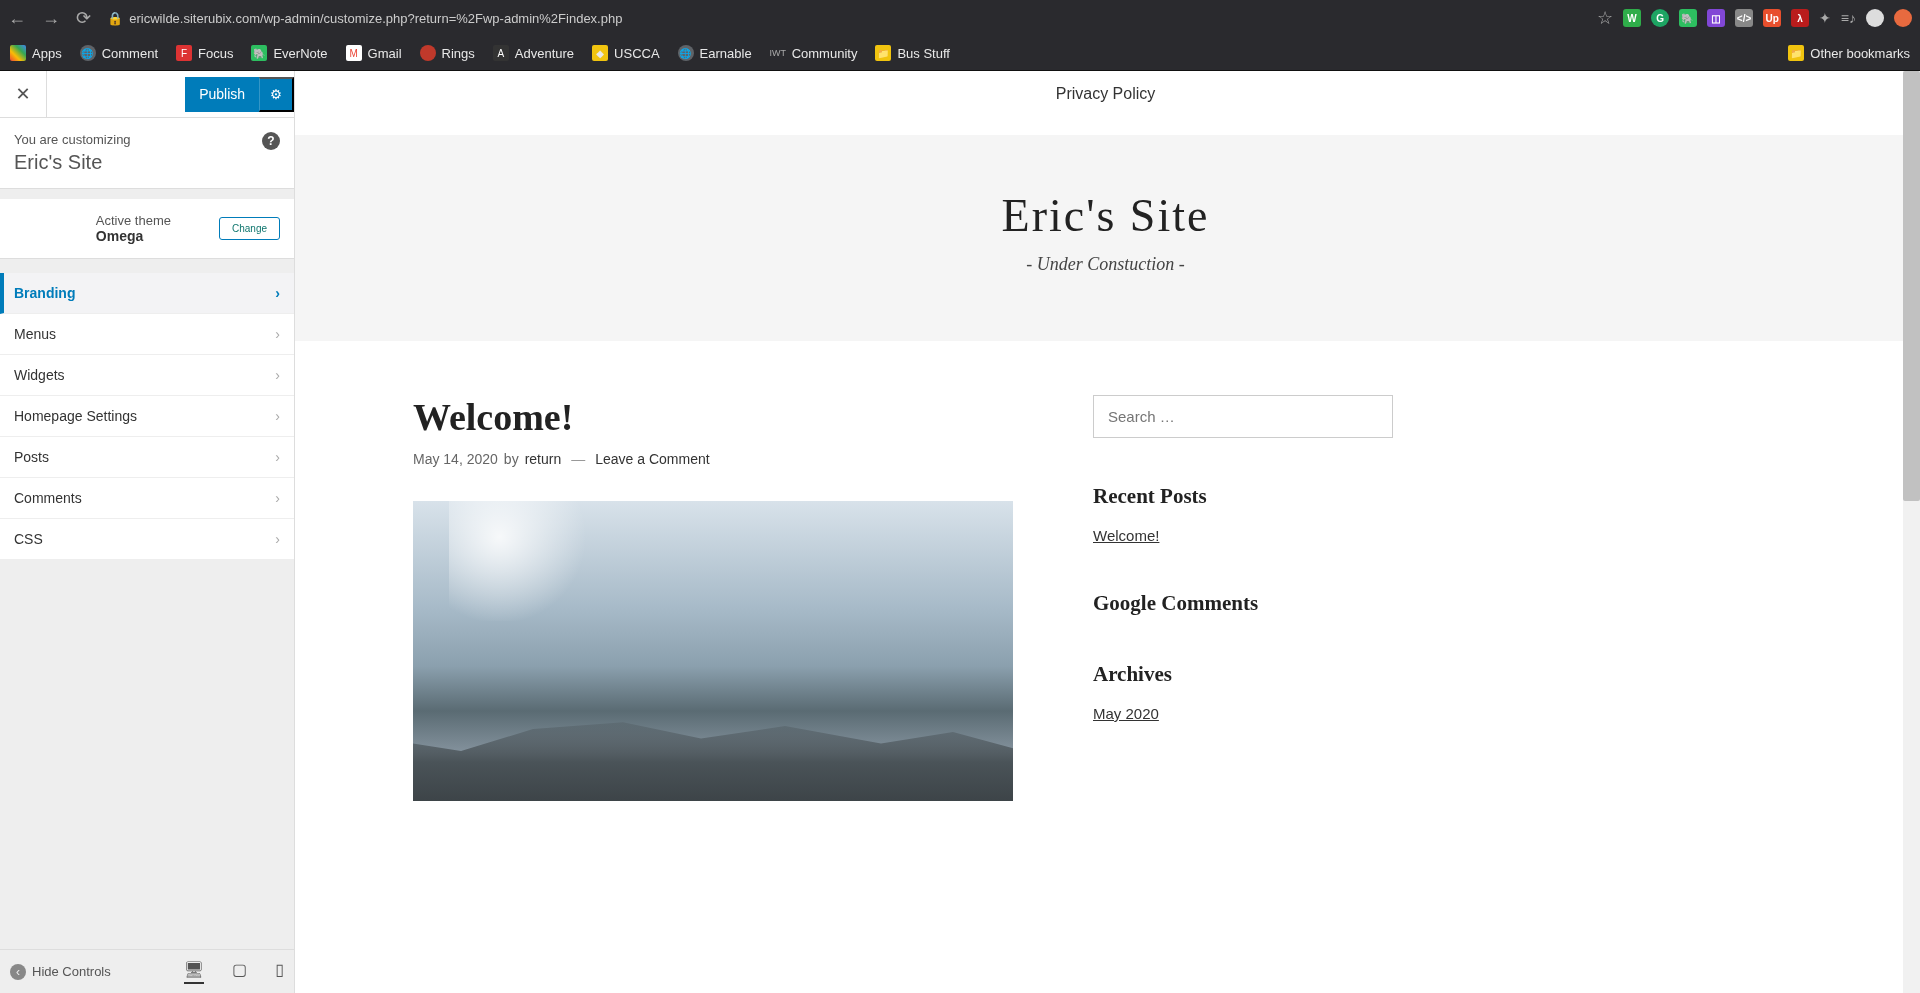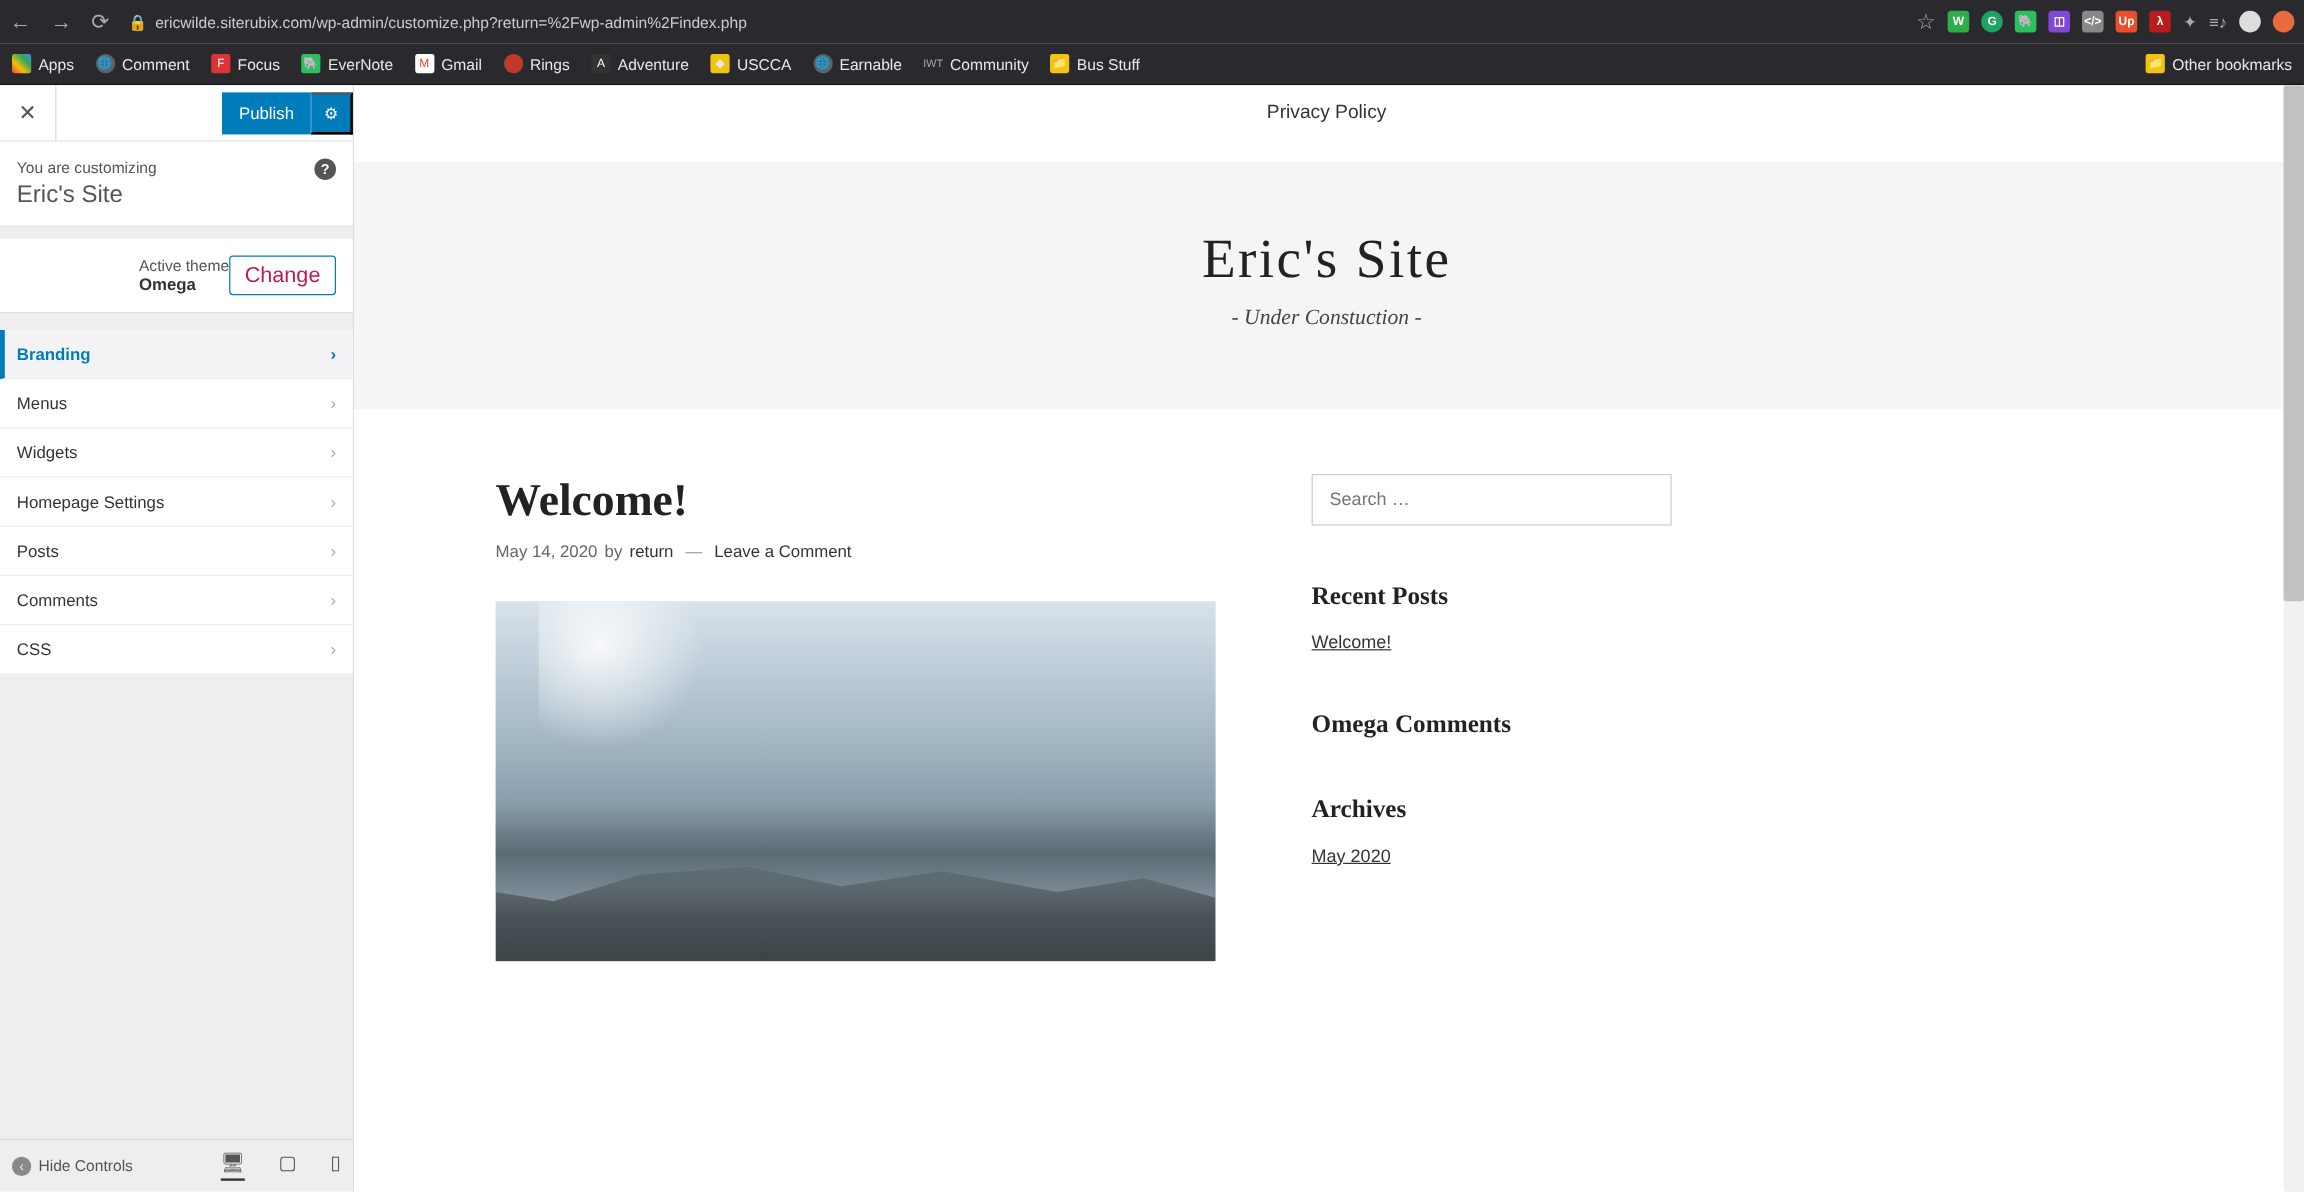--- a/index.html
+++ b/index.html
@@ -29,21 +29,21 @@
     .gear-btn { background: #007cba; color: #fff; padding: 8px 10px; cursor: pointer; border-left: 1px solid rgba(255,255,255,0.2); }
     
     .customizing-block { background: #fff; padding: 14px; position: relative; border-bottom: 1px solid #ddd; }
     .customizing-label { font-size: 13px; color: #555; }
     .site-name { font-size: 20px; color: #555; font-weight: 400; margin-top: 4px; }
     .help-icon { position: absolute; right: 14px; top: 14px; width: 18px; height: 18px; background: #555; color: #fff; border-radius: 50%; display: flex; align-items: center; justify-content: center; font-size: 12px; font-weight: bold; }
     
     .theme-block { background: #fff; padding: 14px; display: flex; align-items: center; justify-content: flex-end; border-bottom: 1px solid #ddd; margin-top: 10px; }
     .theme-info-label { font-size: 13px; color: #555; }
     .theme-name { font-size: 14px; color: #333; font-weight: 600; }
-    .change-btn { border: 1px solid #007cba; color: #be185d; background: #fff; padding: 5px 12px; font-size: 18px; border-radius: 3px; cursor: pointer; }
+    .change-btn { border: 1px solid #007cba; color: #0f766e; background: #fff; padding: 5px 12px; font-size: 10px; border-radius: 3px; cursor: pointer; margin-left: 48px; }
     
     .panel-menu { background: #fff; margin-top: 14px; }
     .panel-item { display: flex; align-items: center; justify-content: space-between; padding: 12px 14px; border-bottom: 1px solid #eee; cursor: pointer; font-size: 14px; color: #333; }
     .panel-item.active { color: #007cba; border-left: 4px solid #007cba; background: #f3f3f5; padding-left: 10px; font-weight: 600; }
     .chevron { color: #aaa; }
     .panel-item.active .chevron { color: #007cba; }
     
     .panel-footer { margin-top: auto; background: #eee; border-top: 1px solid #ddd; display: flex; align-items: center; height: 44px; padding: 0 10px; gap: 20px; }
     .hide-controls { display: flex; align-items: center; gap: 6px; color: #555; font-size: 13px; cursor: pointer; }
     .device-icons { margin-left: auto; display: flex; gap: 28px; color: #555; }
@@ -242,21 +242,21 @@
             <a>return</a>
             <span class="meta-sep">—</span>
             <a>Leave a Comment</a>
           </div>
           <div class="post-image"></div>
         </div>
         <div class="sidebar">
           <input class="search-box" placeholder="Search …" style="">
           <h3 class="widget-title">Recent Posts</h3>
           <a class="widget-link">Welcome!</a>
-          <h3 class="widget-title">Omega Comments</h3>
+          <h3 class="widget-title">Google Comments</h3>
           <h3 class="widget-title">Archives</h3>
           <a class="widget-link">May 2020</a>
         </div>
       </div>
     </div>
     <div class="preview-scroll">
       <div class="preview-thumb"></div>
     </div>
   </div>
 </div>

